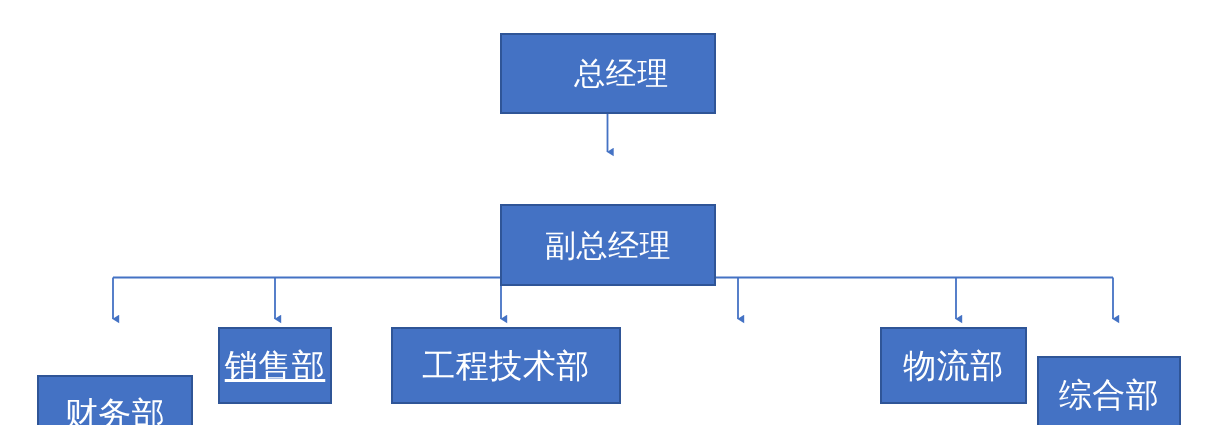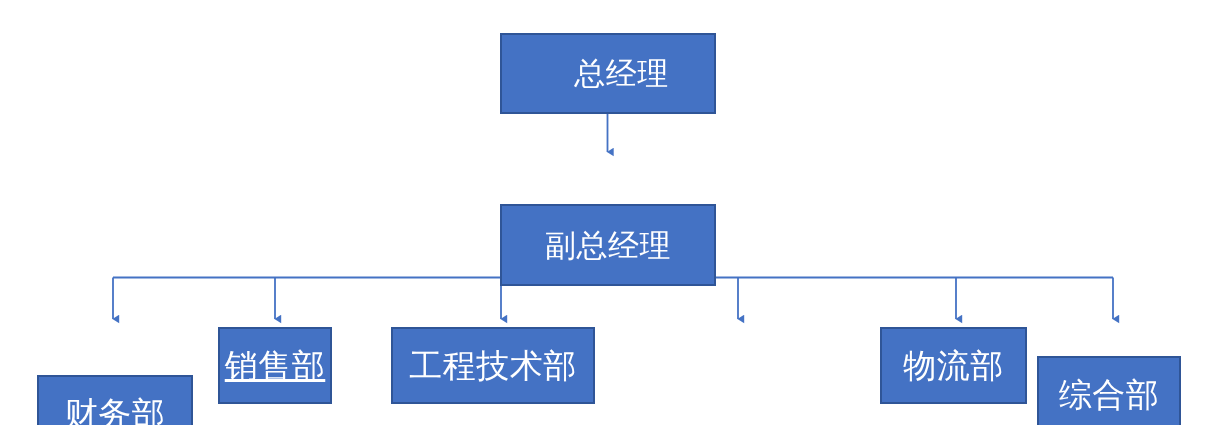--- a/index.html
+++ b/index.html
@@ -87,21 +87,21 @@
   </div>
 
   <div class="node level-3" style="left:37px; top:327px; width:156px; height:77px;margin-top:48px;">
     <span class="node-label">财务部</span>
   </div>
 
   <div class="node level-3" style="left:218px; top:327px; width:114px; height:77px;text-decoration:underline;">
     <span class="node-label">销售部</span>
   </div>
 
-  <div class="node level-3" style="left:391px; top:327px; width:204px; height:77px;">
+  <div class="node level-3" style="left:391px; top:327px; width:230px; height:77px;">
     <span class="node-label">工程技术部</span>
   </div>
 
 
   <div class="node level-3" style="left:880px; top:327px; width:147px; height:77px;">
     <span class="node-label">物流部</span>
   </div>
 
   <div class="node level-3" style="left:1037px; top:327px; width:144px; height:77px;margin-top:29px;">
     <span class="node-label">综合部</span>

